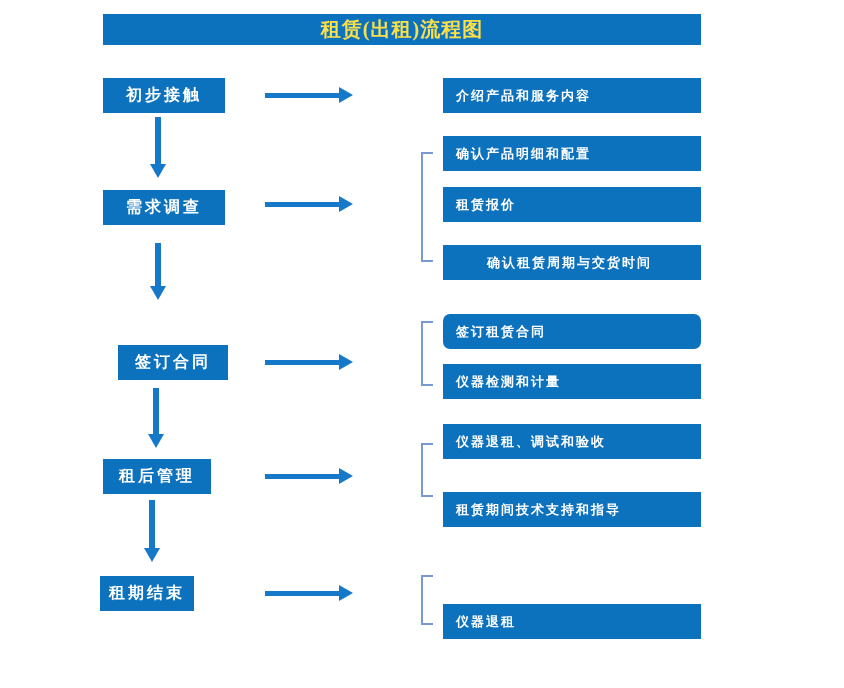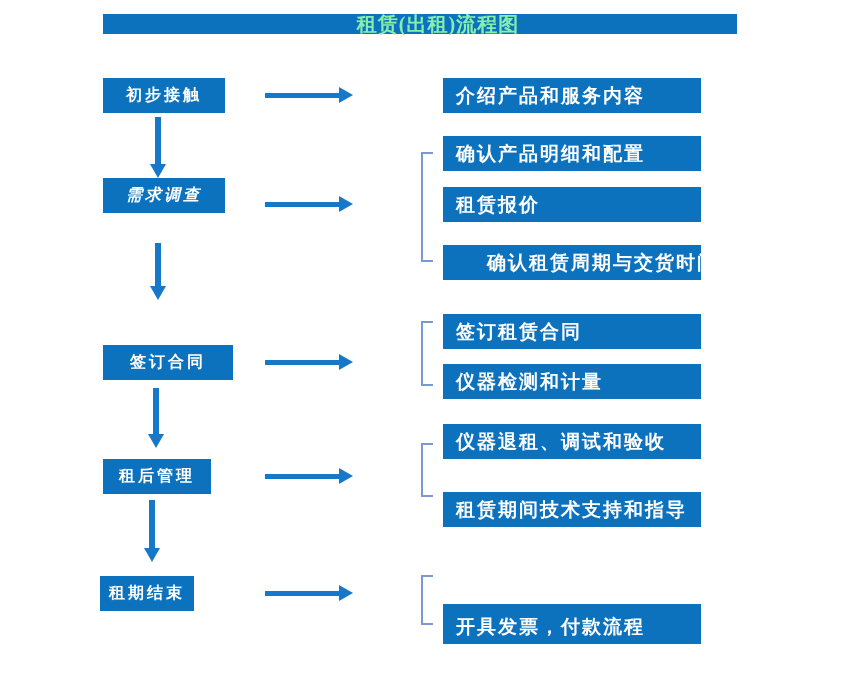--- a/index.html
+++ b/index.html
@@ -11,51 +11,50 @@
   .canvas {
     position: relative;
     width: 844px;
     height: 688px;
     background: #ffffff;
     overflow: hidden;
   }
   .title-bar {
     position: absolute;
     left: 103px; top: 14px;
-    width: 598px; height: 20px;
+    width: 598px; height: 31px;
     background: var(--box);
-    color: #86efac;
+    color: #fde047;
     font-size: 20px;
     font-weight: bold;
     letter-spacing: 1px;
     display: flex;
     align-items: center;
     justify-content: center;
-    padding-left: 36px;
   }
   .stage-box {
     position: absolute;
     height: 35px;
     background: var(--box);
     color: #ffffff;
     font-size: 16px;
     font-weight: bold;
     letter-spacing: 3px;
     display: flex;
     align-items: center;
     justify-content: center;
     white-space: nowrap;
   }
   .detail-box {
     position: absolute;
     left: 443px;
     width: 258px; height: 35px;
     background: var(--box);
     color: #ffffff;
-    font-size: 19px;
+    font-size: 13px;
     font-weight: bold;
     letter-spacing: 2px;
     display: flex;
     align-items: center;
     padding-left: 13px;
     box-sizing: border-box;
     white-space: nowrap;
   }
   .h-shaft {
     position: absolute;
@@ -95,35 +94,34 @@
   }
 </style>
 </head>
 <body>
 
 <div class="canvas">
 
   <div class="title-bar">租赁(出租)流程图</div>
 
   <div class="stage-box" style="left:103px; top:78px;  width:122px;">初步接触</div>
-  <div class="stage-box" style="left:103px; top:178px; width:122px;font-style:italic;">需求调查</div>
-  <div class="stage-box" style="left:103px; top:345px; width:130px;">签订合同</div>
+  <div class="stage-box" style="left:103px; top:190px; width:122px;">需求调查</div>
+  <div class="stage-box" style="left:118px; top:345px; width:110px;">签订合同</div>
   <div class="stage-box" style="left:103px; top:459px; width:108px;">租后管理</div>
   <div class="stage-box" style="left:100px; top:576px; width:94px;">租期结束</div>
 
   <div class="detail-box" style="top:78px;">介绍产品和服务内容</div>
   <div class="detail-box" style="top:187px;">租赁报价</div>
   <div class="detail-box" style="top:136px;">确认产品明细和配置</div>
   <div class="detail-box" style="top:245px;padding-left:44px;">确认租赁周期与交货时间</div>
-  <div class="detail-box" style="top:314px;">签订租赁合同</div>
+  <div class="detail-box" style="top:314px;border-radius:7px;">签订租赁合同</div>
   <div class="detail-box" style="top:364px;">仪器检测和计量</div>
   <div class="detail-box" style="top:424px;">仪器退租、调试和验收</div>
   <div class="detail-box" style="top:492px;">租赁期间技术支持和指导</div>
   <div class="detail-box" style="top:557px;margin-top:47px;">仪器退租</div>
-  <div class="detail-box" style="top:609px;">开具发票，付款流程</div>
 
   <div>
     <div class="h-shaft" style="top:93px;"></div>
       <div class="h-head" style="top:87px;"></div>
   </div>
   <div>
     <div class="h-shaft" style="top:202px;"></div>
       <div class="h-head" style="top:196px;"></div>
   </div>
   <div>

